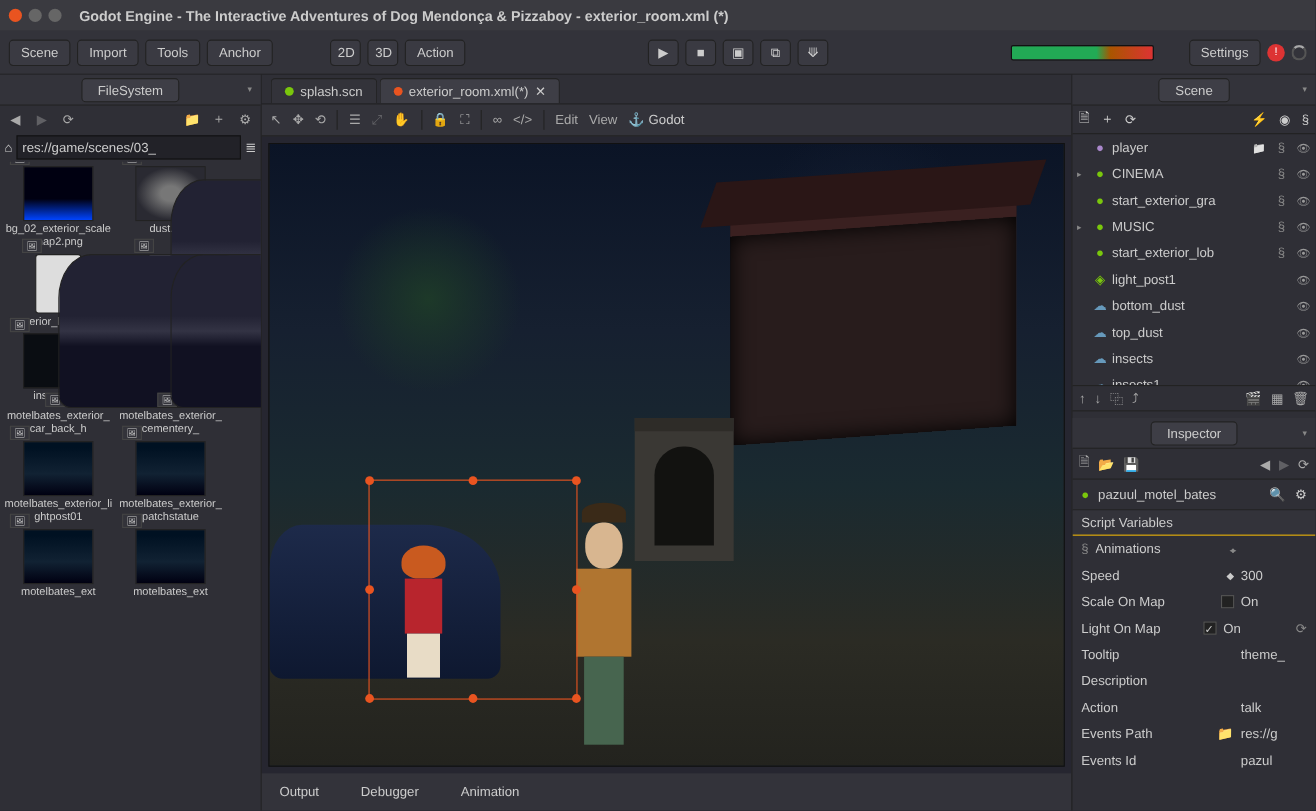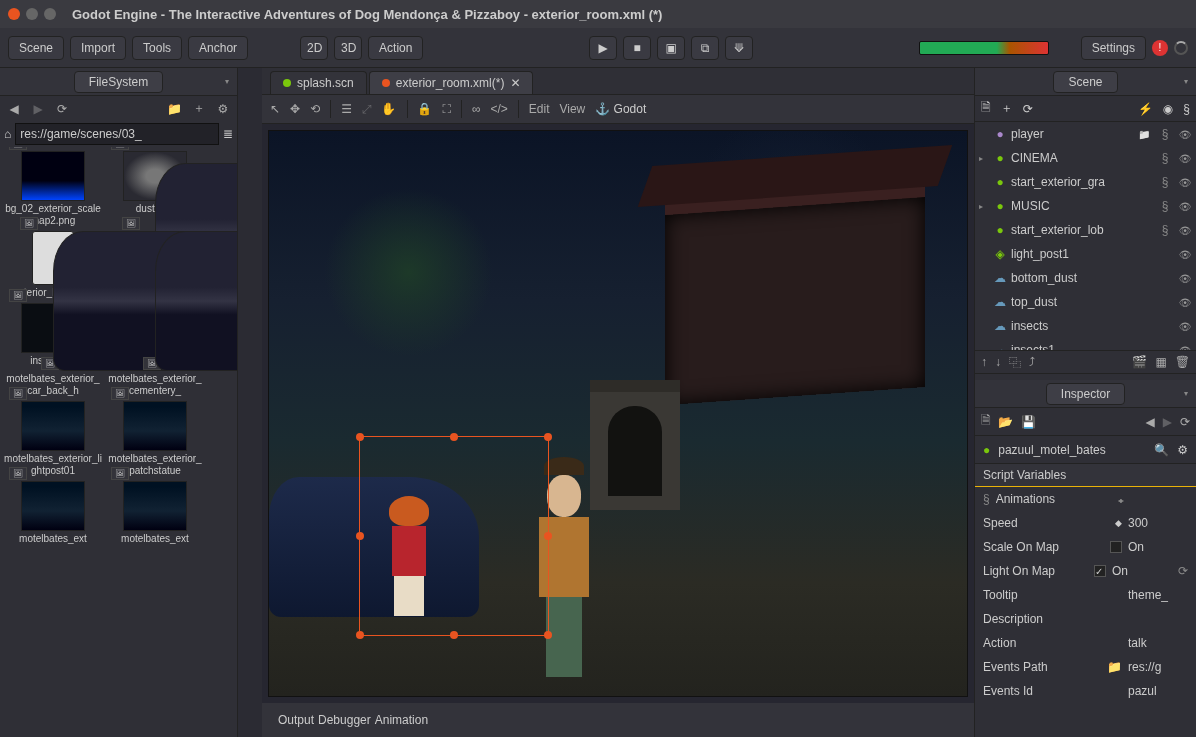--- a/index.html
+++ b/index.html
@@ -38,21 +38,21 @@
 .thumb.bg1 { background: linear-gradient(#001 60%, #04f 100%);}
 .thumb.dust { background: radial-gradient(#777 20%, #2a2a32 70%);}
 .thumb.doc { background:#ddd; border-radius:3px; width:42px; height:54px;}
 .thumb.dark { background:#0a0d12;}
 .thumb.car { background:linear-gradient(#223 40%, #334 50%, #112 60%);}
 .thumb.post { background:linear-gradient(#012 10%, #123 60%, #001 100%);}
 .fname { font-size:10px; line-height:12px; padding-top:2px; word-break:break-all; }
 .type-ic { position:absolute; top:-14px; left:-12px; font-size:8px; background:#33333a; padding:1px 3px; border:1px solid #444;}
 
 
-.center { flex:1; display:flex; flex-direction:column; background:#262630;margin-left:24px;}
+.center { flex:1; display:flex; flex-direction:column; background:#262630;}
 .tabs { height:26px; display:flex; align-items:flex-end; padding:0 8px; gap:2px; background:#2f2f36;}
 .tab { padding:4px 12px; background:#33333a; border-radius:4px 4px 0 0; display:flex; align-items:center; gap:6px; border:1px solid #222; border-bottom:none; cursor:pointer;}
 .tab.active { background:#3e3e46; }
 .tab .d { width:8px; height:8px; border-radius:50%; }
 .d.o { background:#e95420; } .d.g { background:#7ac70c; }
 .c-toolbar { height:30px; background:#33333a; border-top:1px solid #222; border-bottom:1px solid #222; display:flex; align-items:center; padding:0 8px; gap:10px;}
 .c-toolbar .ic { color:#aaa; cursor:pointer; }
 .sep { width:1px; height:18px; background:#222; }
 .viewport { flex:1; background:#1a1d22; position:relative; margin:6px; border:1px solid #111; overflow:hidden;}
 
@@ -70,21 +70,21 @@
 .girl .hair{width:40px;height:30px;background:#c95a1f;border-radius:50% 50% 40% 40%;margin:0 auto;}
 .girl .body{width:34px;height:50px;background:#b8252d;margin:0 auto;}
 .girl .legs{width:30px;height:40px;background:#e8dcc6;margin:0 auto;}
 .boy { position:absolute; left:38%; bottom:4%; width:60px; height:210px;}
 .boy .head{width:34px;height:42px;background:#d8b690;border-radius:46%;margin:0 auto;}
 .boy .hair{width:40px;height:18px;background:#3a2a18;border-radius:50% 50% 0 0;margin:-6px auto 0;}
 .boy .body{width:50px;height:80px;background:#b07530;margin:0 auto;}
 .boy .legs{width:36px;height:80px;background:#47654f;margin:0 auto;}
 .sel-box { position:absolute; border:1px solid #e95420; }
 .sel-box .h { position:absolute; width:8px; height:8px; background:#e95420; border-radius:50%; transform:translate(-50%,-50%);}
-.bottom-tabs { height:34px; background:#33333a; display:flex; align-items:center; padding:0 16px; gap:4px;}
+.bottom-tabs { height:34px; background:#33333a; display:flex; align-items:center; padding:0 16px; gap:38px;}
 .bottom-tabs span{cursor:pointer;}
 
 
 .right { width:222px; background:#2f2f36; display:flex; flex-direction:column; border-left:1px solid #222;}
 .tree-toolbar{height:26px;display:flex;align-items:center;padding:0 6px;gap:10px;border-bottom:1px solid #222;}
 .tree{flex:0 0 228px; overflow:hidden;}
 .tree-row{display:flex;align-items:center;height:24px;padding:0 4px;gap:4px;}
 .tree-row .exp{width:10px;font-size:8px;color:#888;cursor:pointer;}
 .tree-row .node-ic{width:14px;text-align:center;}
 .tree-row .nm{flex:1;white-space:nowrap;overflow:hidden;text-overflow:ellipsis;cursor:pointer;}

